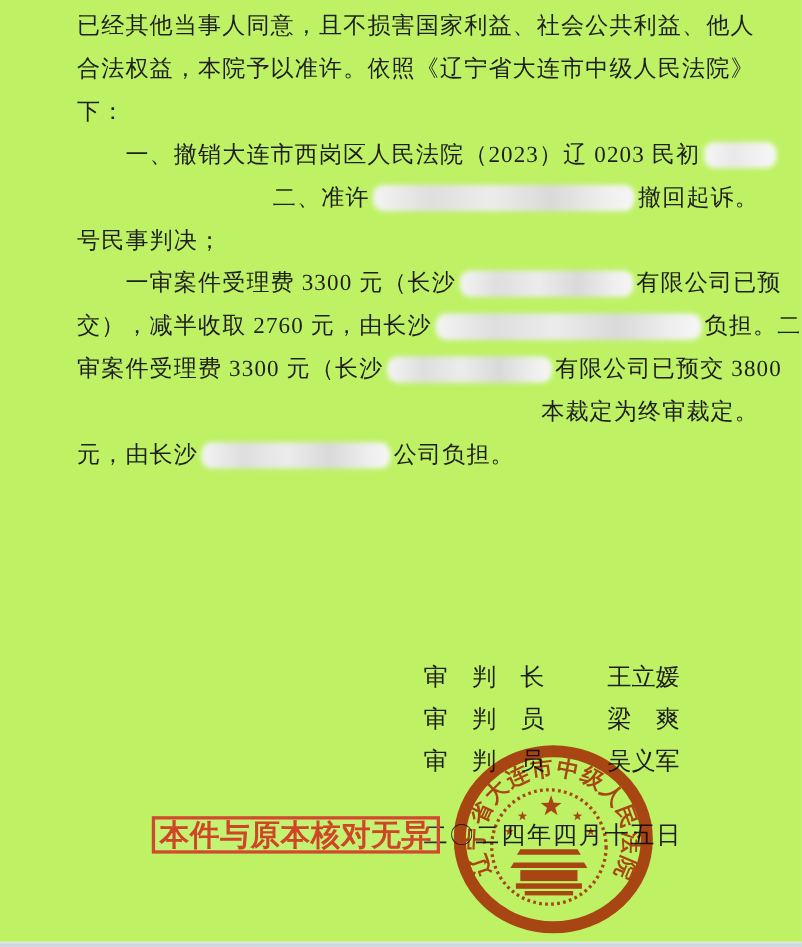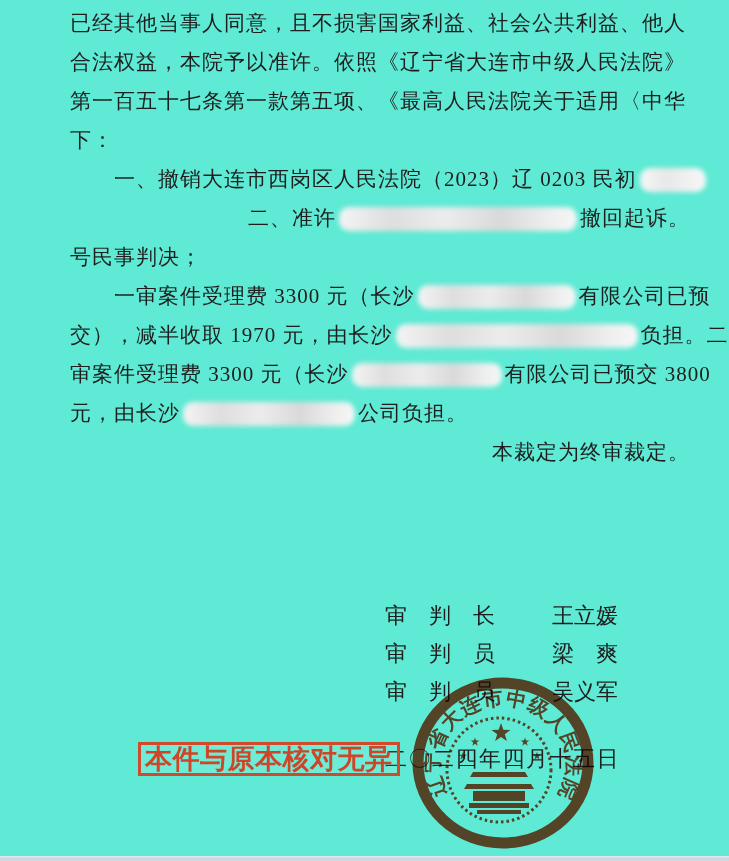--- a/index.html
+++ b/index.html
@@ -1,17 +1,17 @@
 <!DOCTYPE html>
 <html><head>
 <meta charset="utf-8">
 <style>
   html,body{margin:0;padding:0;background:#ffffff;}
   .page{
-    position:relative;width:729px;height:861px;background:#5eead4;
+    position:relative;width:729px;height:861px;background:#bef264;
     overflow:hidden;font-family:"Liberation Serif","DejaVu Serif",serif;
     color:#1e1e1e;
   }
   .body-text{
     position:absolute;left:70px;top:4px;width:620px;
     font-size:21px;letter-spacing:1px;line-height:39px;
   }
   .tline{height:39px;white-space:nowrap;}
   .indent{text-indent:44px;text-align:right;}
   .redaction{
@@ -47,30 +47,29 @@
   }
 </style>
 </head>
 <body>
 
 <div class="page">
 
   <div class="body-text">
     <div class="tline"><span>已经其他当事人同意，且不损害国家利益、社会公共利益、他人</span></div>
     <div class="tline"><span>合法权益，本院予以准许。依照《辽宁省大连市中级人民法院》</span></div>
-    <div class="tline"><span>第一百五十七条第一款第五项、《最高人民法院关于适用〈中华</span></div>
     <div class="tline"><span>下：</span></div>
     <div class="tline indent"><span>一、撤销大连市西岗区人民法院（2023）辽 0203 民初</span><span class="redaction faint" style="width:66px;"></span></div>
     <div class="tline indent"><span>二、准许</span><span class="redaction" style="width:238px;"></span><span>撤回起诉。</span></div>
     <div class="tline"><span>号民事判决；</span></div>
     <div class="tline indent"><span>一审案件受理费 3300 元（长沙</span><span class="redaction" style="width:158px;"></span><span>有限公司已预</span></div>
-    <div class="tline"><span>交），减半收取 1970 元，由长沙</span><span class="redaction" style="width:242px;"></span><span>负担。二</span></div>
+    <div class="tline"><span>交），减半收取 2760 元，由长沙</span><span class="redaction" style="width:242px;"></span><span>负担。二</span></div>
     <div class="tline"><span>审案件受理费 3300 元（长沙</span><span class="redaction" style="width:150px;"></span><span>有限公司已预交 3800</span></div>
+    <div class="tline indent"><span>本裁定为终审裁定。</span></div>
     <div class="tline"><span>元，由长沙</span><span class="redaction" style="width:172px;"></span><span>公司负担。</span></div>
-    <div class="tline indent"><span>本裁定为终审裁定。</span></div>
   </div>
 
   <div class="sig-block">
     <div class="sig-row" style="top:601px;">
       <span class="sig-role">审　判　长</span>
       <span class="sig-name">王立媛</span>
     </div>
     <div class="sig-row" style="top:639px;">
       <span class="sig-role">审　判　员</span>
       <span class="sig-name">梁　爽</span>

